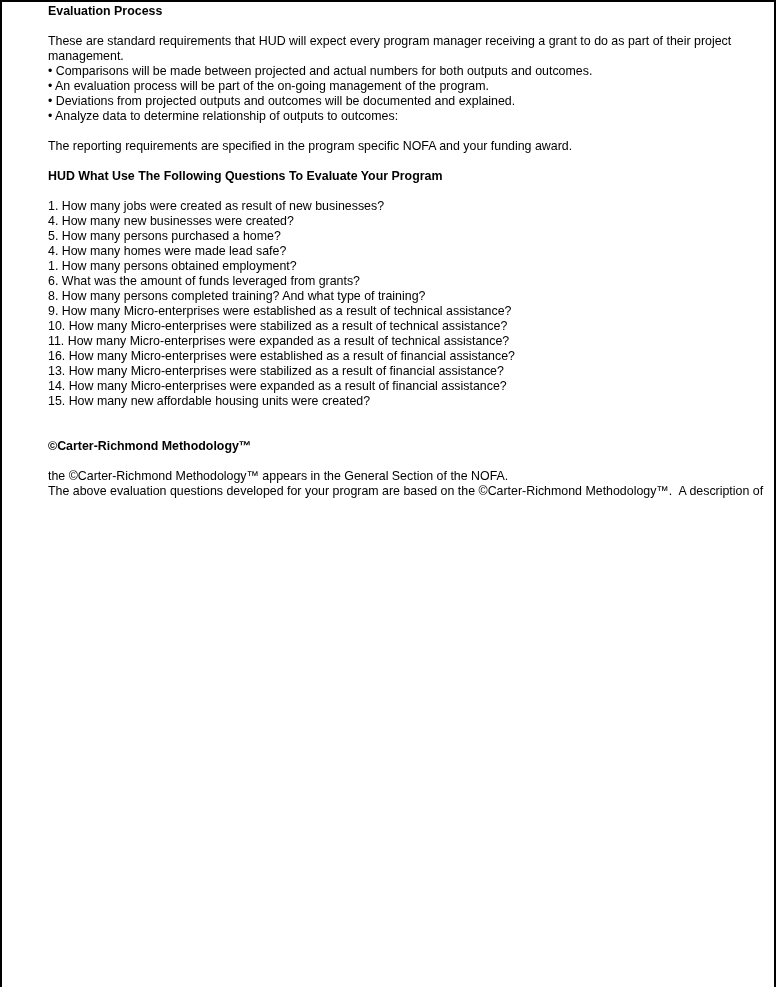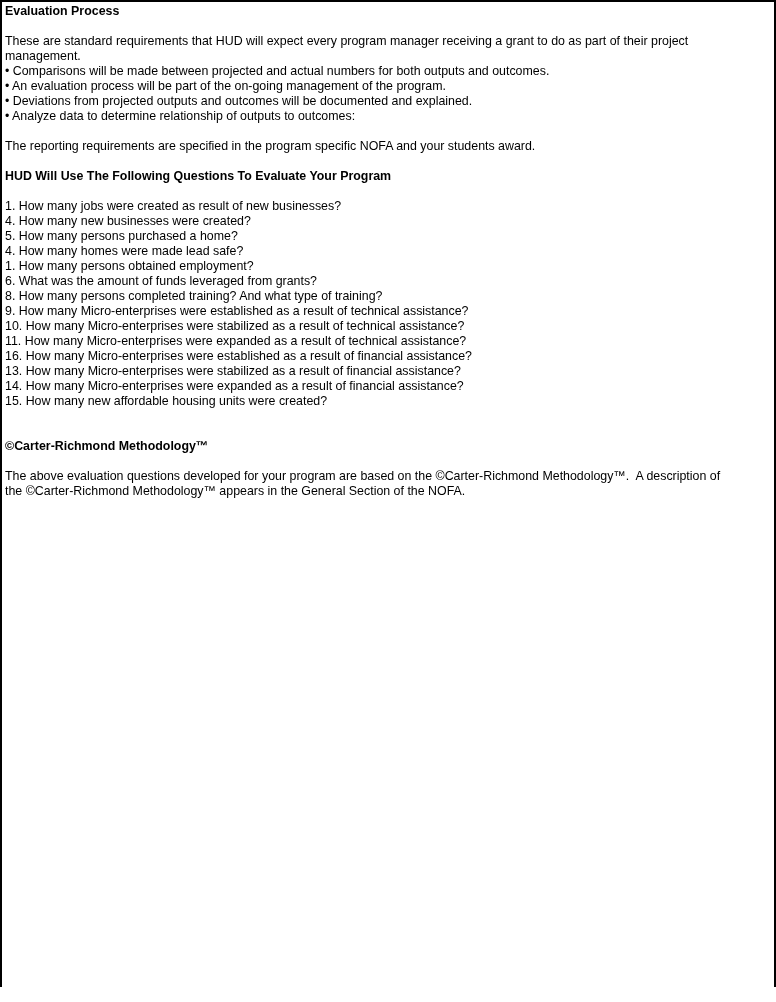--- a/index.html
+++ b/index.html
@@ -20,20 +20,21 @@
     border-top: 2px solid #000000;
     border-left: 2px solid #000000;
     border-right: 2px solid #000000;
     padding: 2px 2px 0 3px;
     background: #ffffff;
     overflow: hidden;
   }
   .doc {
     font-size: 12.4px;
     line-height: 15px;
+    margin-left: 43px;
   }
   .line {
     height: 15px;
     white-space: pre;
     overflow: visible;
   }
   .bold {
     font-weight: bold;
   }
   .spacer {
@@ -47,38 +48,38 @@
   <div class="doc">
       <div class="line bold">Evaluation Process</div>
       <div class="spacer"></div>
       <div class="line">These are standard requirements that HUD will expect every program manager receiving a grant to do as part of their project</div>
       <div class="line">management.</div>
       <div class="line">• Comparisons will be made between projected and actual numbers for both outputs and outcomes.</div>
       <div class="line">• An evaluation process will be part of the on-going management of the program.</div>
       <div class="line">• Deviations from projected outputs and outcomes will be documented and explained.</div>
       <div class="line">• Analyze data to determine relationship of outputs to outcomes:</div>
       <div class="spacer"></div>
-      <div class="line">The reporting requirements are specified in the program specific NOFA and your students award.</div>
+      <div class="line">The reporting requirements are specified in the program specific NOFA and your funding award.</div>
       <div class="spacer"></div>
-      <div class="line bold">HUD Will Use The Following Questions To Evaluate Your Program</div>
+      <div class="line bold">HUD What Use The Following Questions To Evaluate Your Program</div>
       <div class="spacer"></div>
       <div class="line">1. How many jobs were created as result of new businesses?</div>
       <div class="line">4. How many new businesses were created?</div>
       <div class="line">5. How many persons purchased a home?</div>
       <div class="line">4. How many homes were made lead safe?</div>
       <div class="line">1. How many persons obtained employment?</div>
       <div class="line">6. What was the amount of funds leveraged from grants?</div>
       <div class="line">8. How many persons completed training? And what type of training?</div>
       <div class="line">9. How many Micro-enterprises were established as a result of technical assistance?</div>
       <div class="line">10. How many Micro-enterprises were stabilized as a result of technical assistance?</div>
       <div class="line">11. How many Micro-enterprises were expanded as a result of technical assistance?</div>
       <div class="line">16. How many Micro-enterprises were established as a result of financial assistance?</div>
       <div class="line">13. How many Micro-enterprises were stabilized as a result of financial assistance?</div>
       <div class="line">14. How many Micro-enterprises were expanded as a result of financial assistance?</div>
       <div class="line">15. How many new affordable housing units were created?</div>
       <div class="spacer"></div>
       <div class="spacer"></div>
       <div class="line bold">©Carter-Richmond Methodology™</div>
       <div class="spacer"></div>
+      <div class="line">the ©Carter-Richmond Methodology™ appears in the General Section of the NOFA.</div>
       <div class="line">The above evaluation questions developed for your program are based on the ©Carter-Richmond Methodology™.  A description of</div>
-      <div class="line">the ©Carter-Richmond Methodology™ appears in the General Section of the NOFA.</div>
     </div>
 </div>
 
 </body></html>

